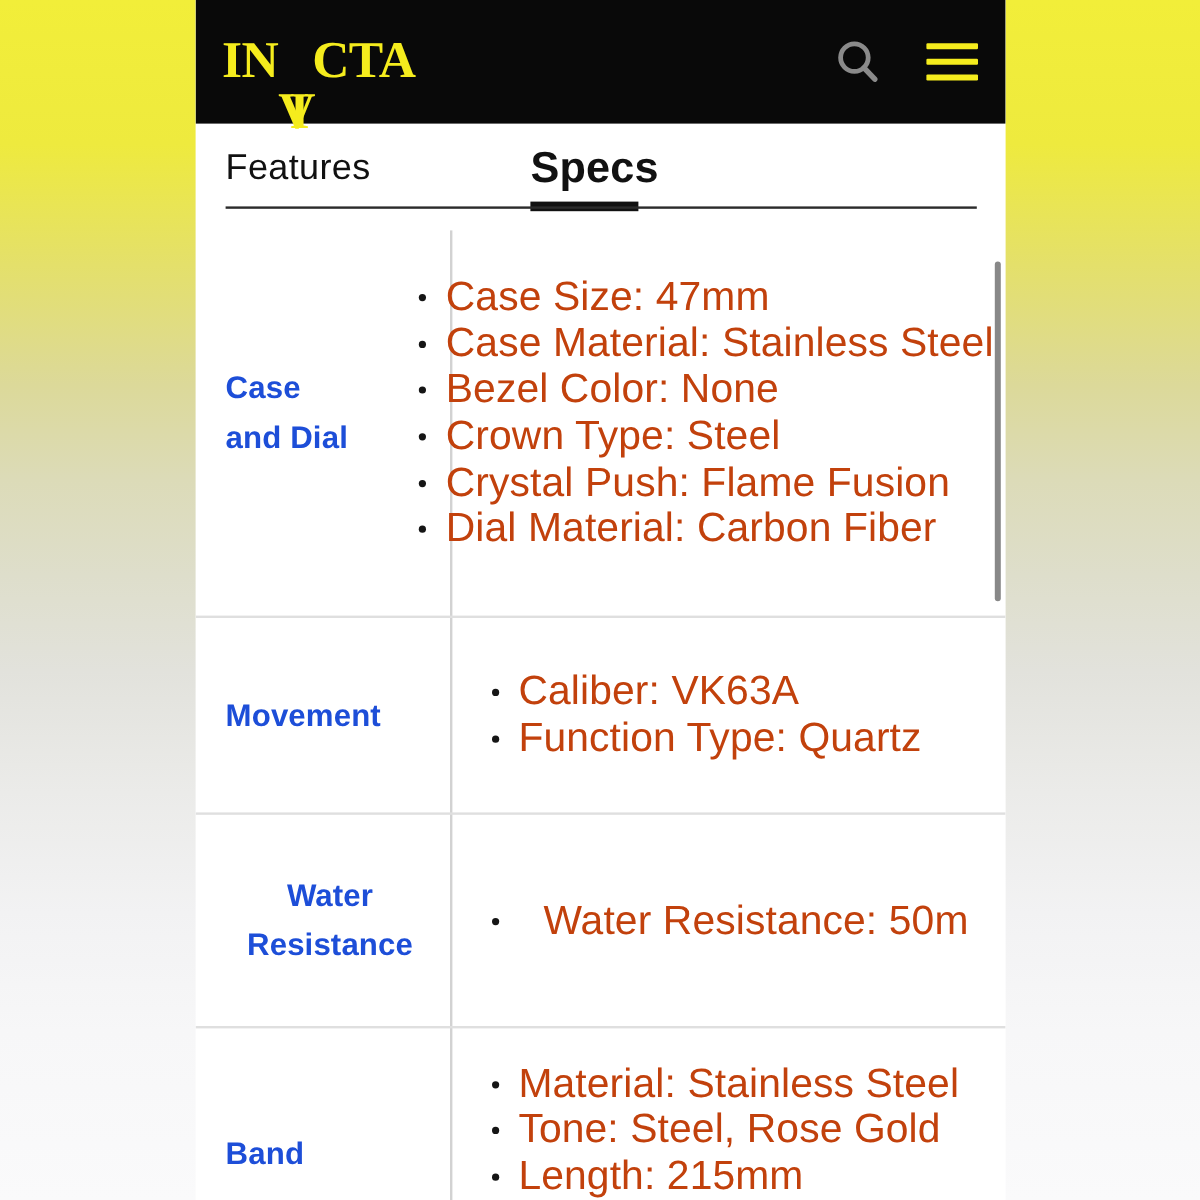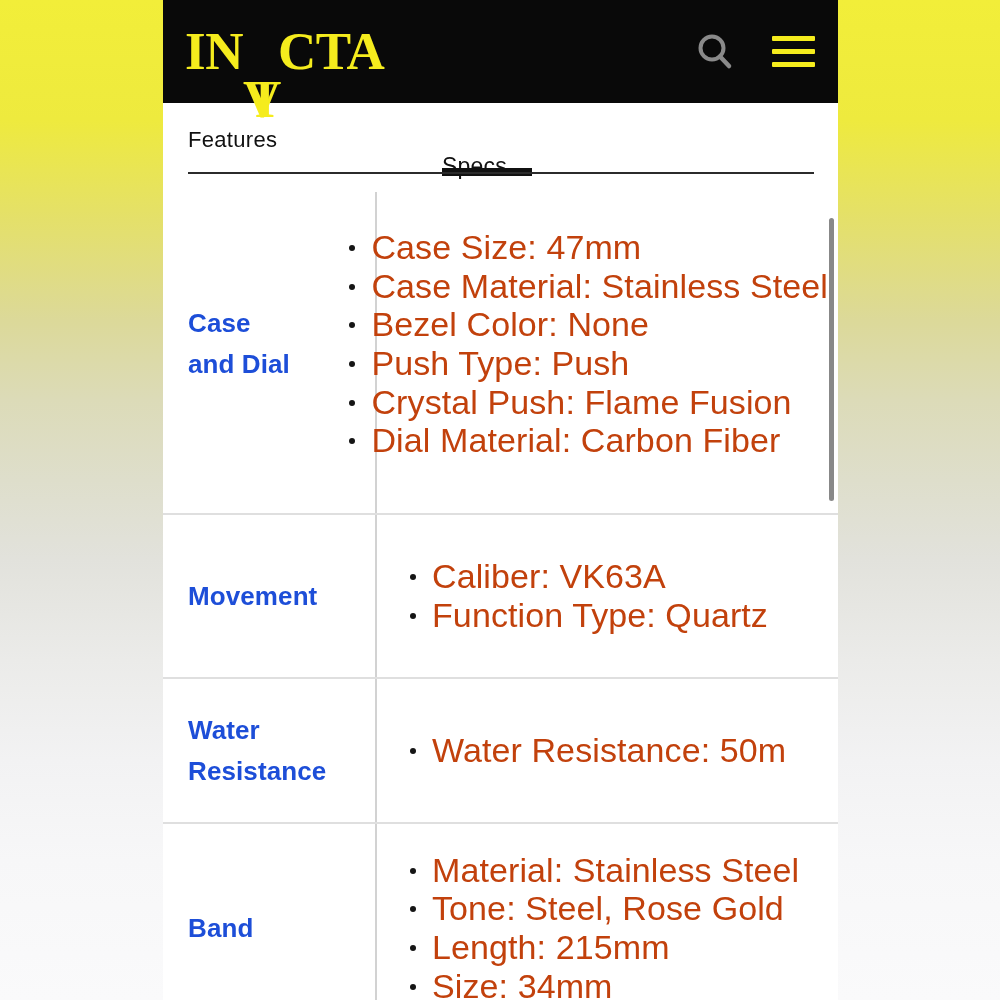--- a/index.html
+++ b/index.html
@@ -47,21 +47,21 @@
     height: 103px;
     background: #090909;
   }
   #logo {
     position: absolute;
     left: 22px;
     top: 21px;
     color: #f5ec1d;
     font-family: "Liberation Serif", "DejaVu Serif", serif;
     font-weight: bold;
-    font-size: 53px;
+    font-size: 43px;
     line-height: 60px;
     letter-spacing: -0.5px;
     white-space: nowrap;
   }
   #logo .lig {
     display: inline-block;
     position: relative;
     width: 0.66em;
   }
   #logo .lig .v {
@@ -113,32 +113,31 @@
   }
   .tab {
     position: absolute;
     top: 16px;
     color: #111;
     white-space: nowrap;
     cursor: pointer;
   }
   .tab.inactive {
     left: 25px;
-    font-size: 22px;
+    font-size: 30px;
     font-weight: 300;
     letter-spacing: 0.3px;
     line-height: 42px;
   }
   .tab.active {
     left: 279px;
-    font-size: 23px;
-    font-weight: normal;
+    font-size: 36px;
+    font-weight: bold;
     letter-spacing: 0.2px;
     line-height: 42px;
-    margin-top: 26px;
   }
   #tab-underline {
     position: absolute;
     left: 279px;
     top: 65px;
     width: 90px;
     height: 8px;
     background: #111;
   }
   #tab-border {
@@ -211,21 +210,21 @@
     left: 8px;
     top: 17px;
     width: 6px;
     height: 6px;
     border-radius: 50%;
     background: #151515;
   }
 
   .row.r1 { height: 338px; }
   .row.r2 { height: 164px; }
-  .row.r3 { height: 145px; }
+  .row.r3 { height: 178px; text-align: center; }
   .row.r4 { height: 210px; }
 
   
   #scrollbar-track {
     position: absolute;
     left: 663px;
     top: 185px;
     width: 10px;
     height: 700px;
   }
@@ -273,21 +272,21 @@
   <div id="table">
     <div id="v-divider"></div>
 
     <div class="row r1">
       <div class="row-label">Case and Dial</div>
       <div class="row-body">
         <ul class="specs">
           <li>Case Size: 47mm</li>
           <li>Case Material: Stainless Steel</li>
           <li>Bezel Color: None</li>
-          <li>Push Type: Push</li>
+          <li>Crown Type: Steel</li>
           <li>Crystal Push: Flame Fusion</li>
           <li>Dial Material: Carbon Fiber</li>
         </ul>
       </div>
     </div>
 
     <div class="row r2">
       <div class="row-label">Movement</div>
       <div class="row-body">
         <ul class="specs">

